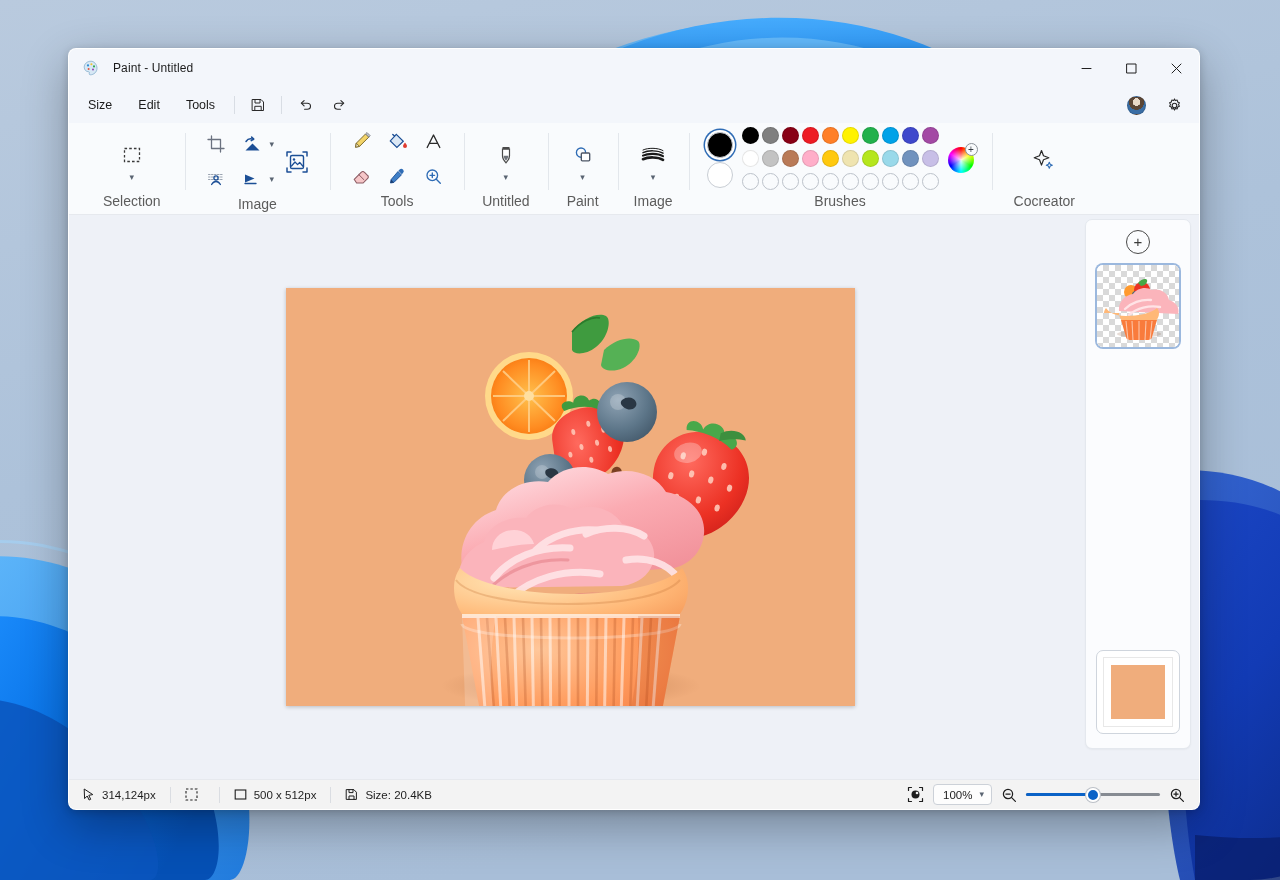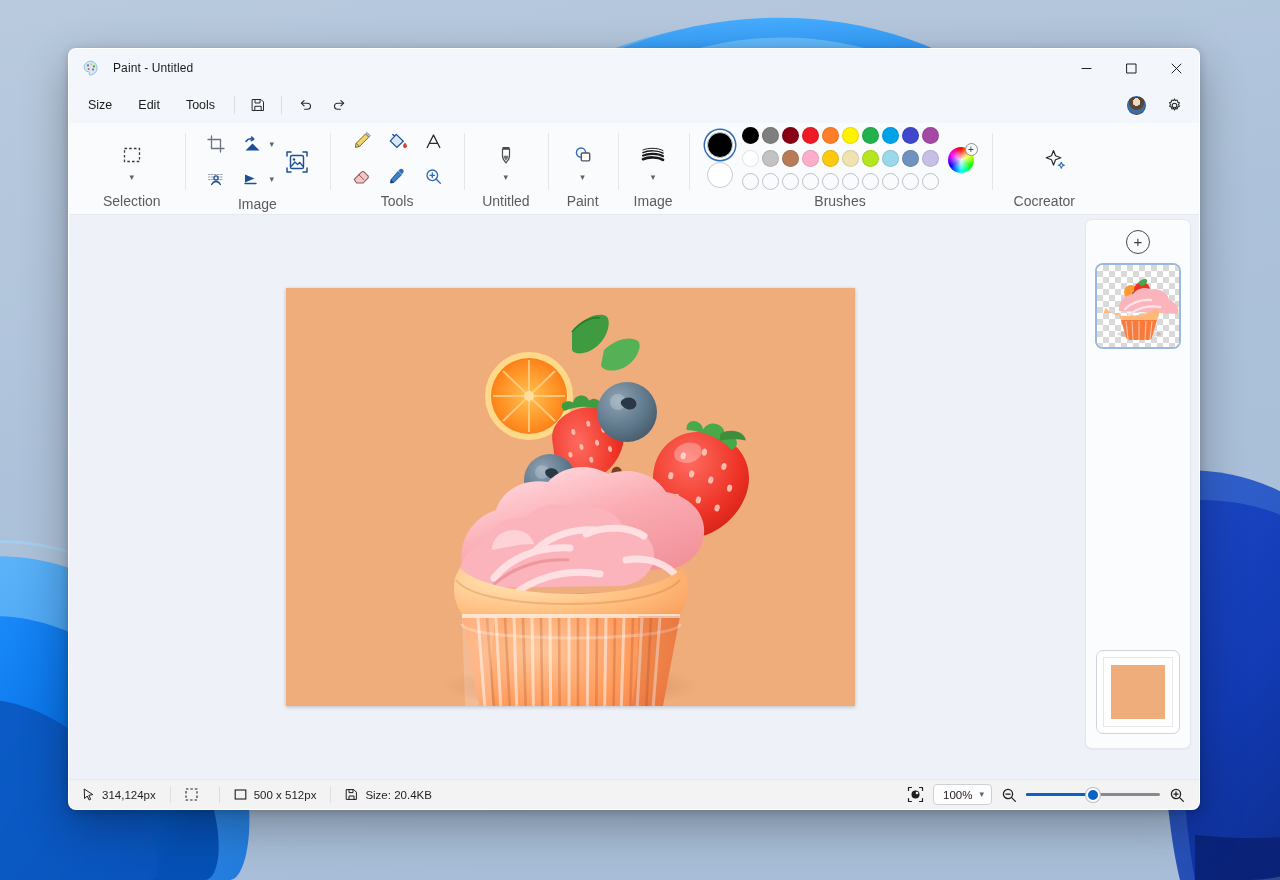--- a/index.html
+++ b/index.html
@@ -534,21 +534,21 @@
             <div class="swatch empty"></div>
           </div>
         <div style="position:relative;">
           <div class="wheel"></div>
           <span class="wheel-plus">+</span>
         </div>
       </div>
       <div class="rgroup-label">Brushes</div>
     </div>
 
-    <div class="rgroup" style="padding:0 22px;align-items:flex-end;">
+    <div class="rgroup" style="padding:0 22px;">
       <div class="rgroup-body">
         <div class="tool-btn" style="width:38px;height:38px;">
           <svg width="26" height="26" viewBox="0 0 26 26">
             <path d="M10.5 3.5l2 5.3 5.3 2-5.3 2-2 5.3-2-5.3-5.3-2 5.3-2z" fill="none" stroke="#2a2a2a" stroke-width="1.2" stroke-linejoin="round"></path>
             <path d="M18.3 15.2l.9 2.1 2.1.9-2.1.9-.9 2.1-.9-2.1-2.1-.9 2.1-.9z" fill="none" stroke="#2f6cb5" stroke-width="1.1" stroke-linejoin="round"></path>
           </svg>
         </div>
       </div>
       <div class="rgroup-label">Cocreator</div>
     </div>

